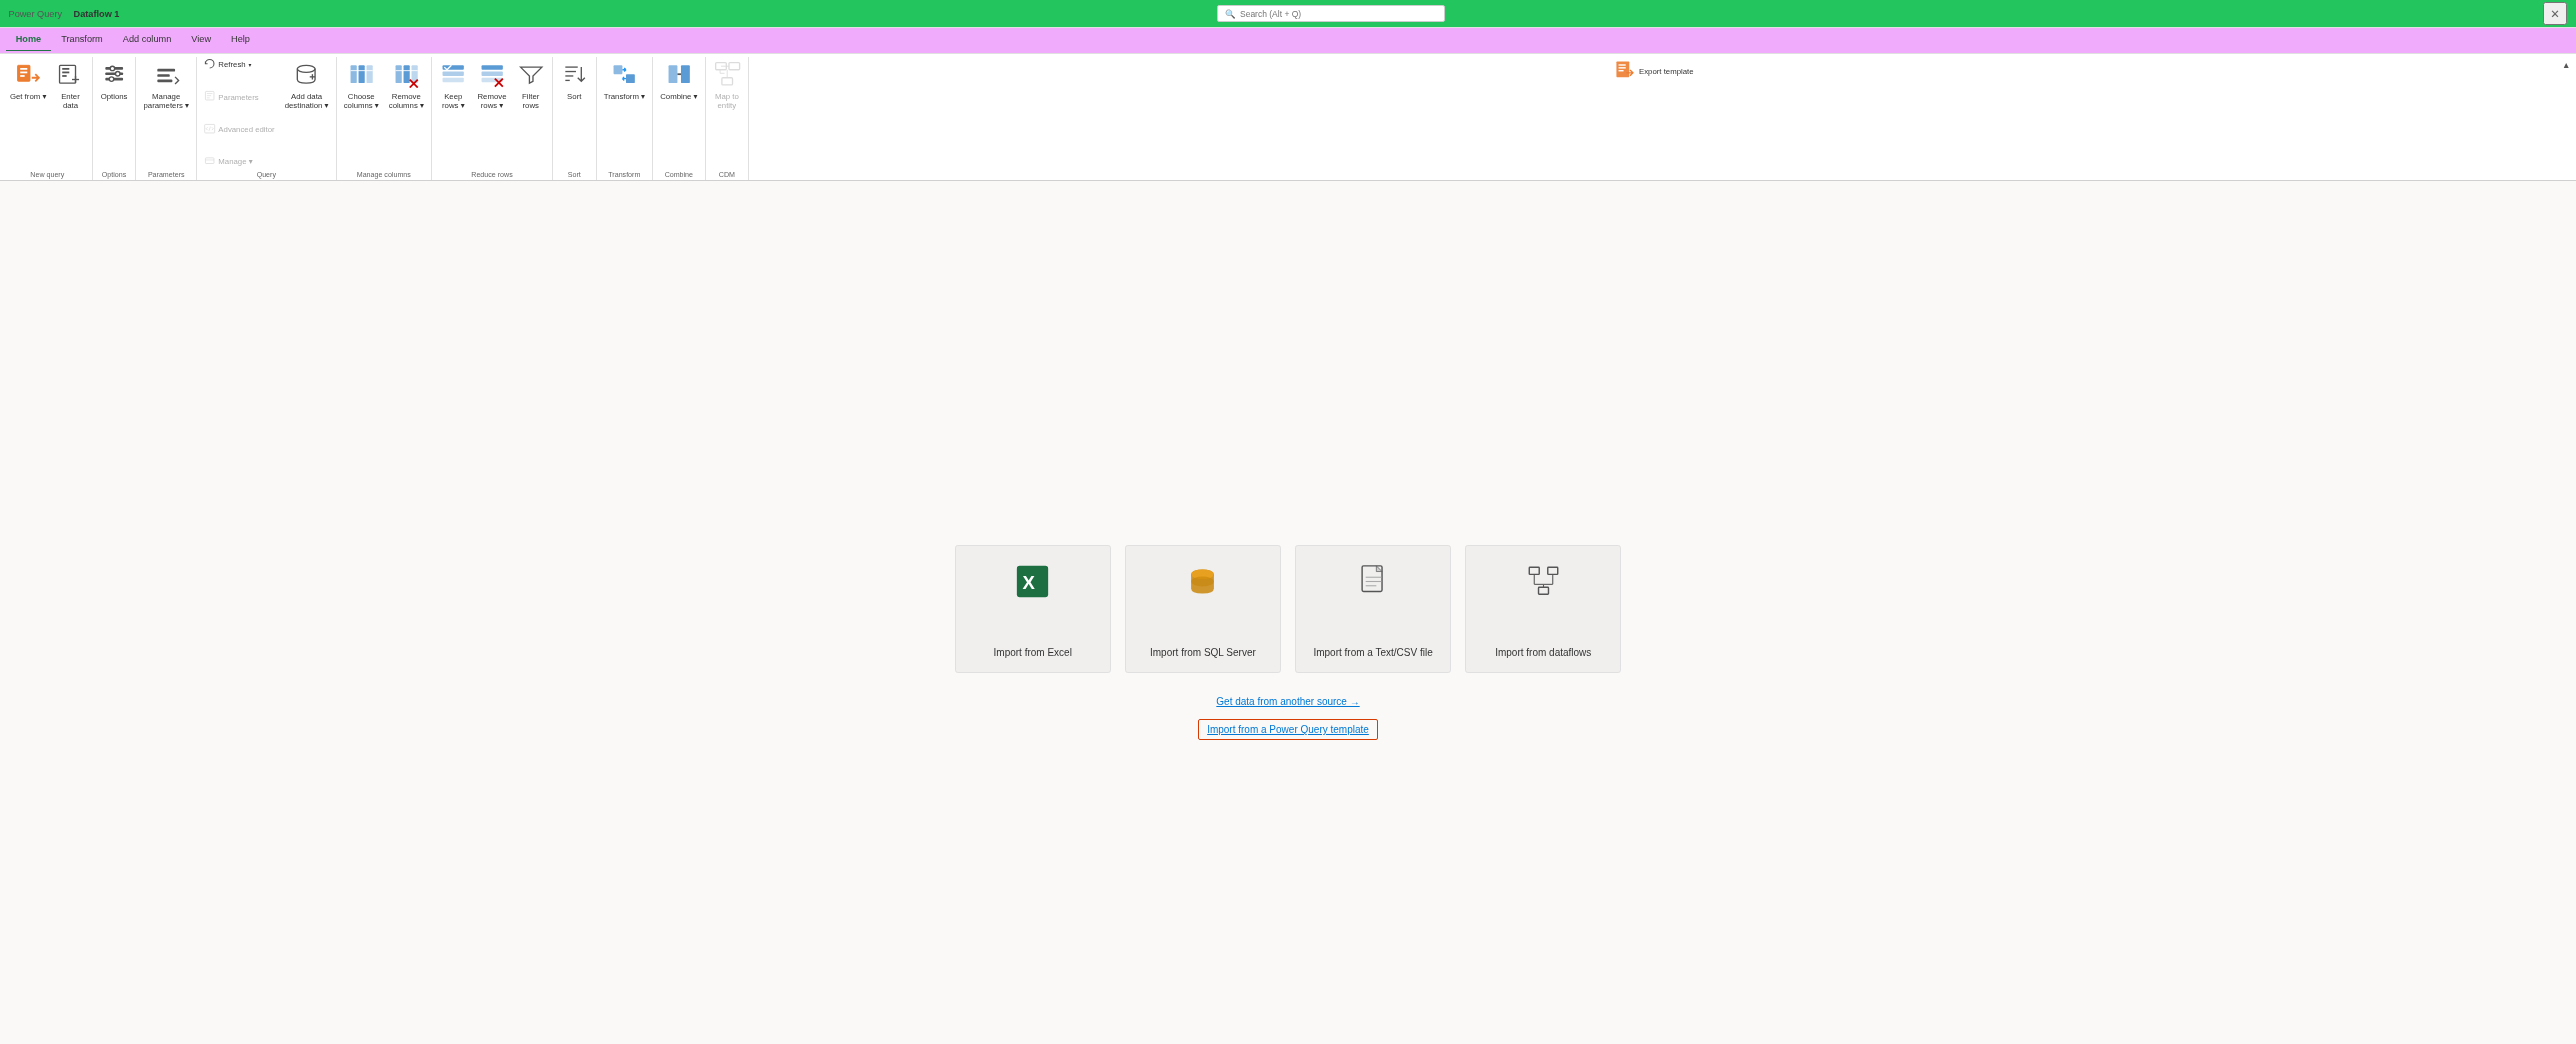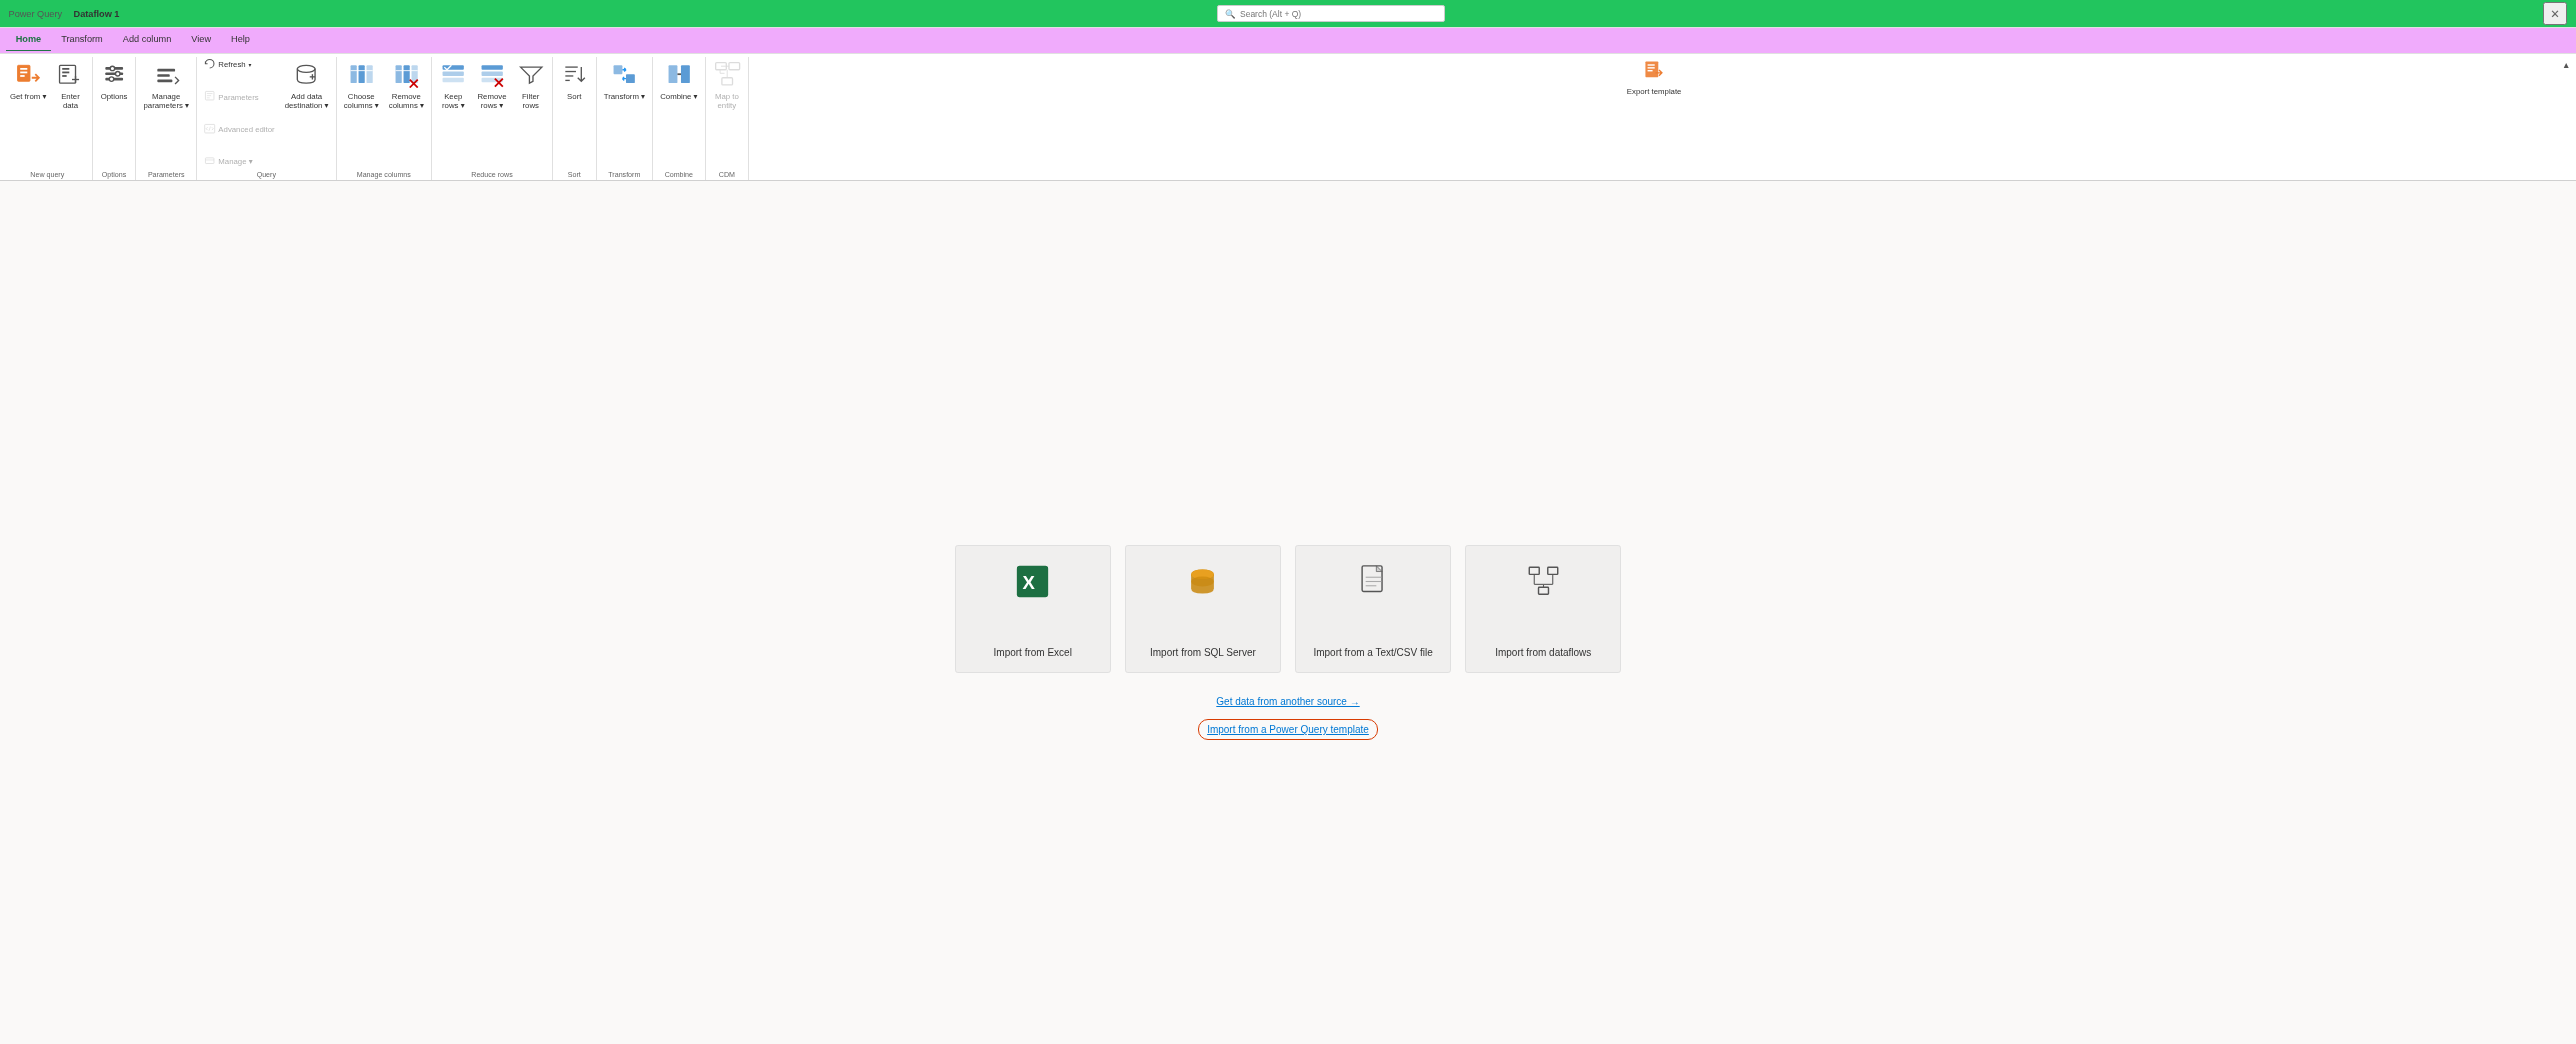--- a/index.html
+++ b/index.html
@@ -88,21 +88,21 @@
       padding: 17px 11.4px 14.2px; cursor: pointer;
     }
     .import-card .card-icon { font-size: 30px; line-height: 1; }
     .import-card .card-label { font-size: 10px; font-weight: 500; color: #333; text-align: center; }
 
     .get-data-link {
       color: #0078d4; text-decoration: underline; font-size: 10px; cursor: pointer; margin-bottom: 11.4px;
     }
 
     .template-link-wrapper {
-      border: 1.4px solid #d83b01; border-radius: 10px; padding: 4.3px 8.5px;
+      border: 1.4px solid #d83b01; border-radius: 2px; padding: 4.3px 8.5px;
     }
     .template-link {
       color: #0078d4; text-decoration: underline; font-size: 10px; cursor: pointer;
     }
 
     
     .svg-icon { width: 28.4px; height: 28.4px; }
 
   </style>
 </head>
@@ -389,21 +389,21 @@
           </svg>
         </span>
         <span class="label">Map to<br>entity</span>
       </div>
     </div>
     <div class="ribbon-group-label">CDM</div>
   </div>
 
   <div class="ribbon-group" style="flex:1; border-right:none;">
     <div class="ribbon-group-items">
-      <div class="ribbon-btn large" style="flex-direction:column; min-width:85px; gap:4.3px; align-items:center;">
+      <div class="ribbon-btn large" style="flex-direction:row; min-width:85px; gap:4.3px; align-items:center;">
         <span class="icon">
           <svg width="20" height="20" viewBox="0 0 28 28" fill="none">
             <rect x="2" y="2" width="18" height="22" rx="1" fill="#ED7D31" opacity="0.9"></rect>
             <rect x="5" y="6" width="10" height="2" fill="#fff"></rect>
             <rect x="5" y="10" width="10" height="2" fill="#fff"></rect>
             <rect x="5" y="14" width="7" height="2" fill="#fff"></rect>
             <path d="M16 18 L24 18 M21 14 L25 18 L21 22" stroke="#ED7D31" stroke-width="2" fill="none"></path>
           </svg>
         </span>
         <span class="label">Export template</span>

